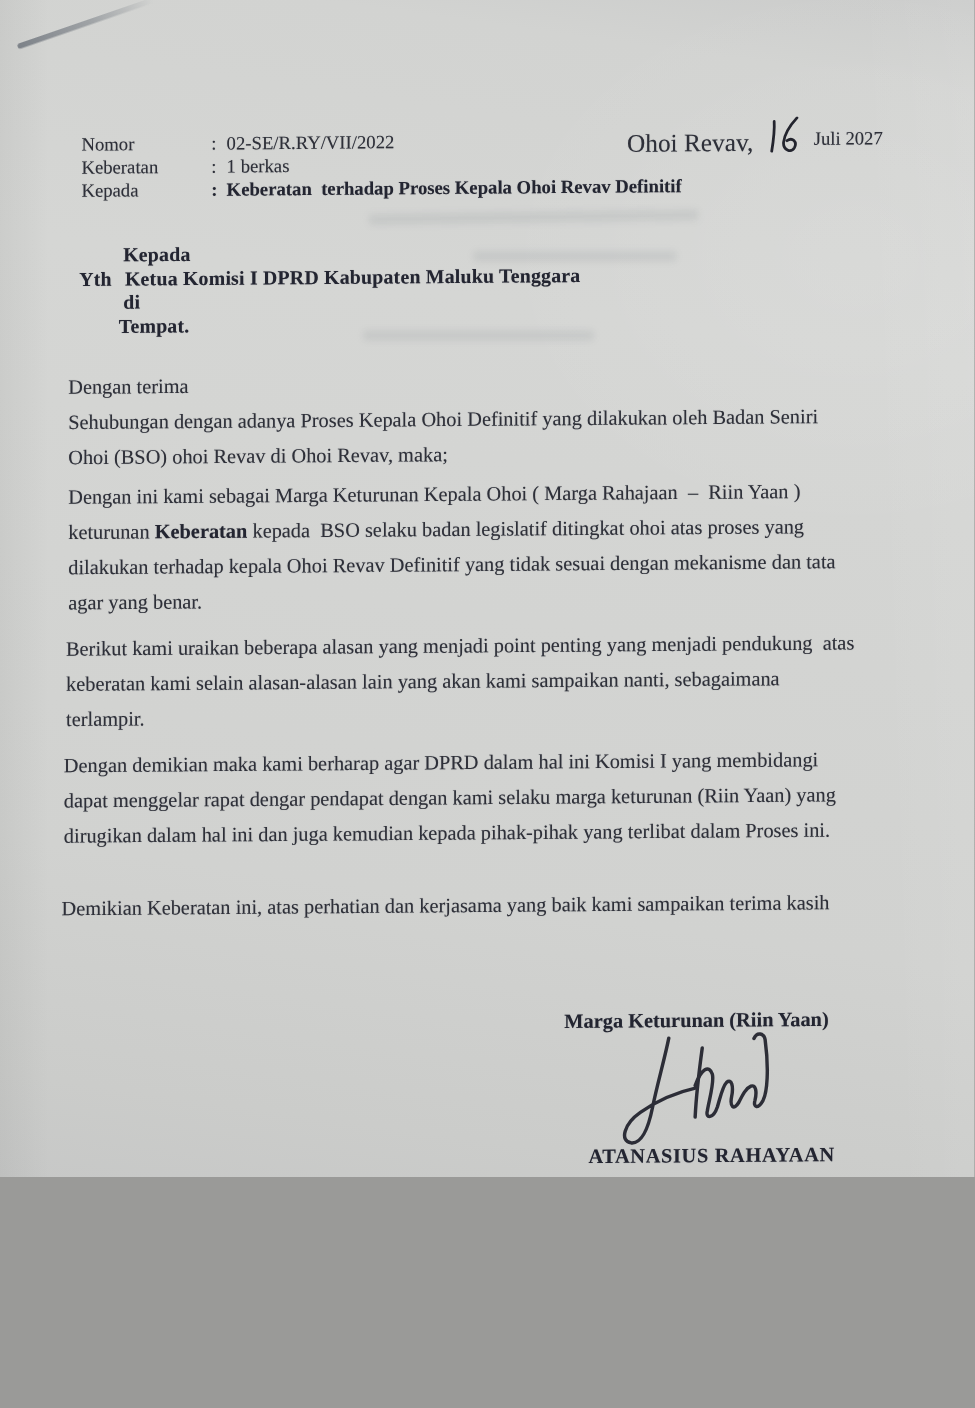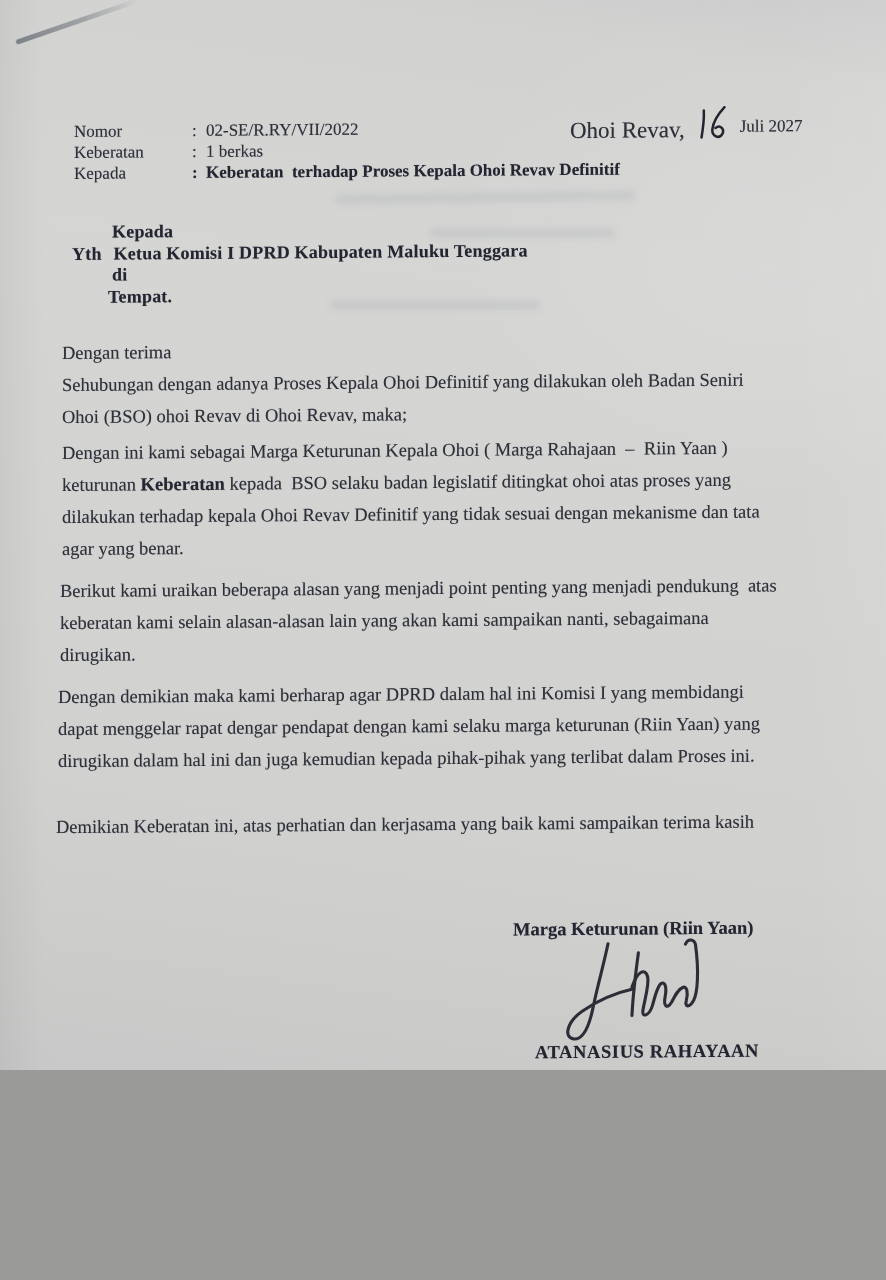--- a/index.html
+++ b/index.html
@@ -123,21 +123,21 @@
       </div>
       <div class="para p2">
         <div class="bline"><span>Dengan ini kami sebagai Marga Keturunan Kepala Ohoi ( Marga Rahajaan  –  Riin Yaan )</span></div>
         <div class="bline"><span>keturunan </span><b>Keberatan</b><span> kepada  BSO selaku badan legislatif ditingkat ohoi atas proses yang</span></div>
         <div class="bline"><span>dilakukan terhadap kepala Ohoi Revav Definitif yang tidak sesuai dengan mekanisme dan tata</span></div>
         <div class="bline"><span>agar yang benar.</span></div>
       </div>
       <div class="para p3">
         <div class="bline"><span>Berikut kami uraikan beberapa alasan yang menjadi point penting yang menjadi pendukung  atas</span></div>
         <div class="bline"><span>keberatan kami selain alasan-alasan lain yang akan kami sampaikan nanti, sebagaimana</span></div>
-        <div class="bline"><span>dirugikan.</span></div>
+        <div class="bline"><span>terlampir.</span></div>
       </div>
       <div class="para p4">
         <div class="bline"><span>Dengan demikian maka kami berharap agar DPRD dalam hal ini Komisi I yang membidangi</span></div>
         <div class="bline"><span>dapat menggelar rapat dengar pendapat dengan kami selaku marga keturunan (Riin Yaan) yang</span></div>
         <div class="bline"><span>dirugikan dalam hal ini dan juga kemudian kepada pihak-pihak yang terlibat dalam Proses ini.</span></div>
       </div>
       <div class="para p5">
         <div class="bline"><span>Demikian Keberatan ini, atas perhatian dan kerjasama yang baik kami sampaikan terima kasih</span></div>
       </div>
     </div>

